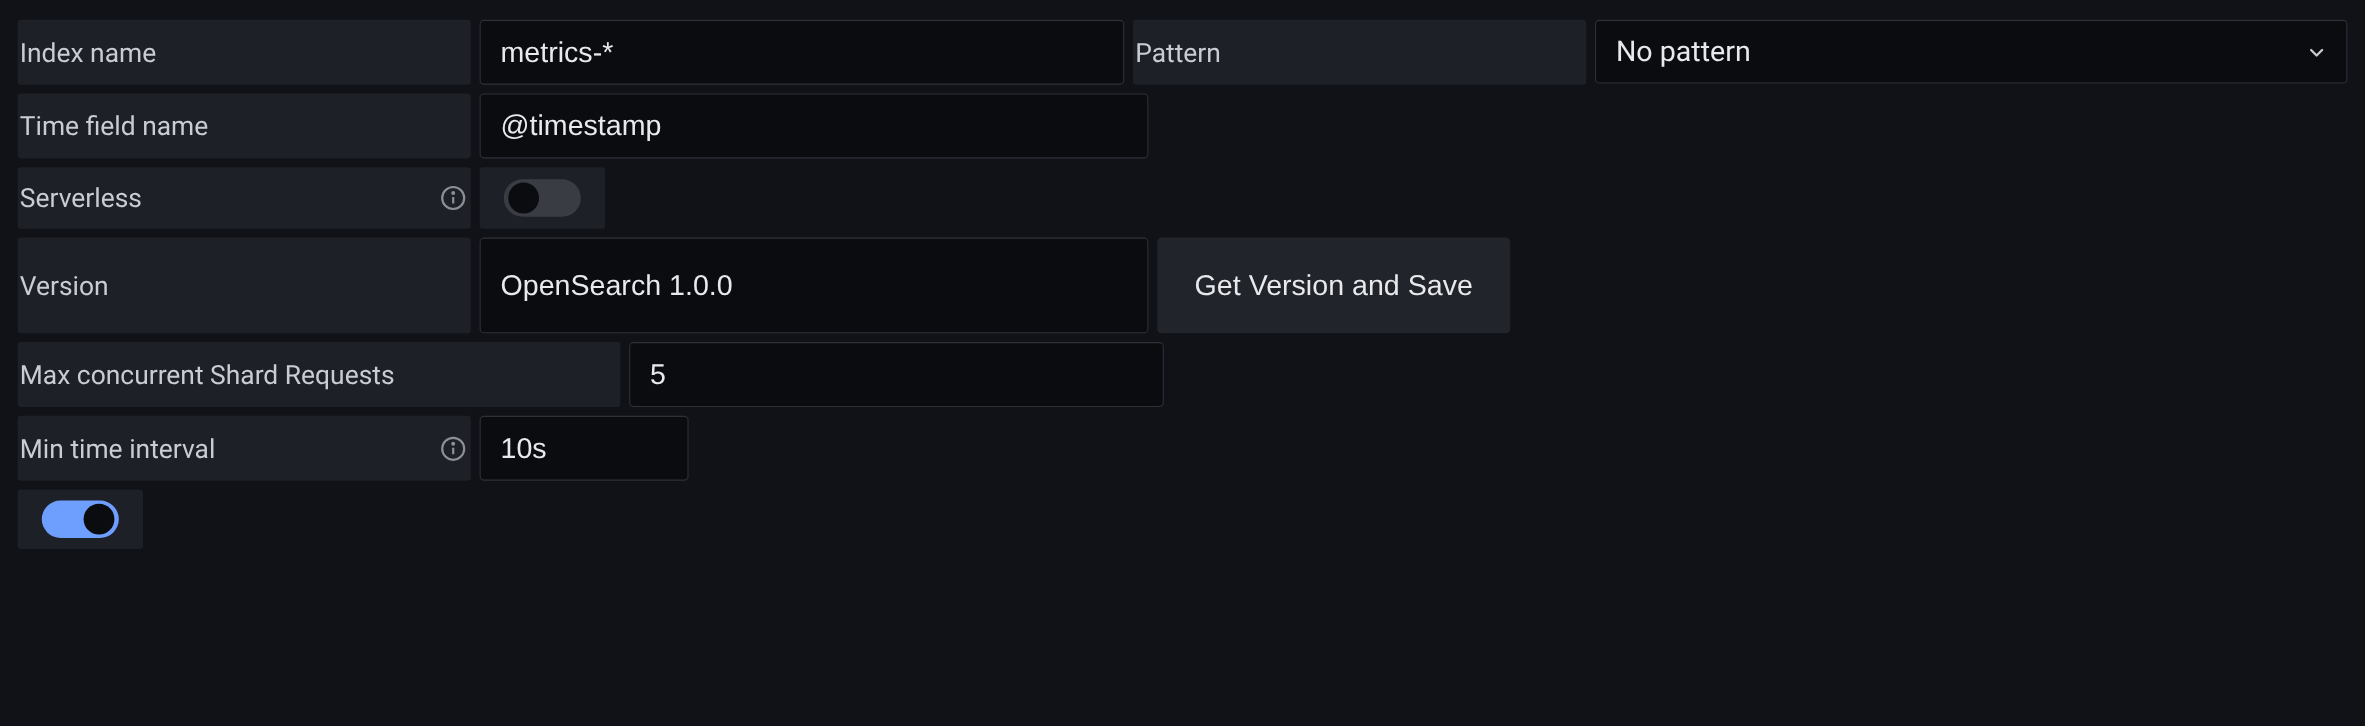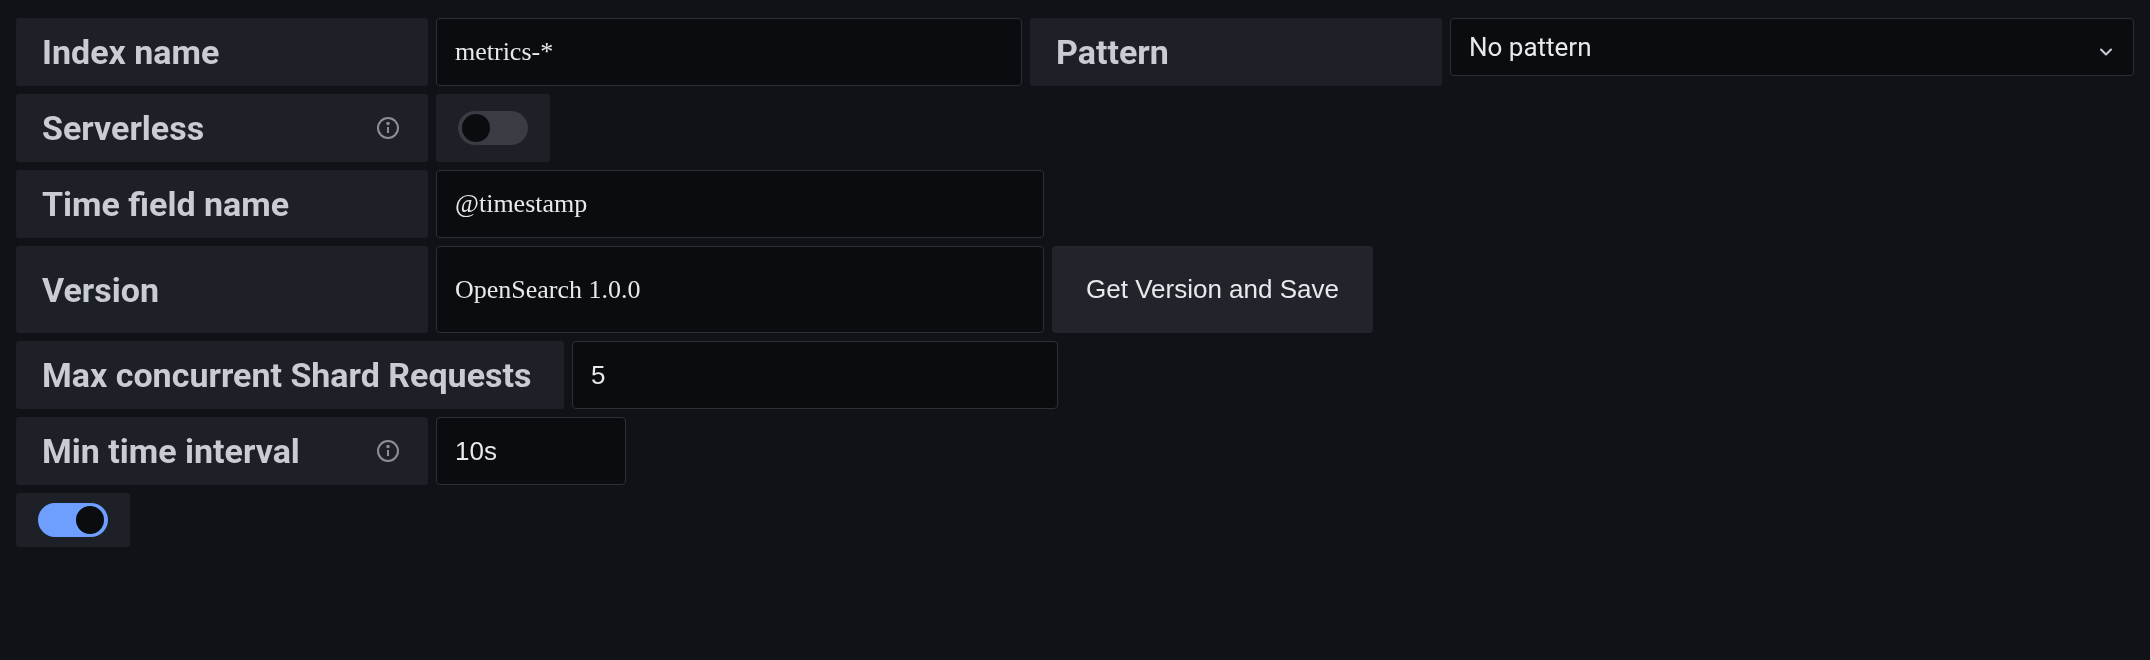--- a/index.html
+++ b/index.html
@@ -33,45 +33,44 @@
     flex-direction: column;
     gap: 8px;
   }
   .row {
     display: flex;
     gap: 8px;
     align-items: stretch;
   }
   .label-cell {
     background: var(--panel);
-    padding: 14px 26px;
+    padding: 14px 2px;
     display: flex;
     align-items: center;
     justify-content: space-between;
     color: var(--text);
-    font-size: 34px;
+    font-size: 24px;
     border-radius: 3px;
     flex: 0 0 auto;
-    font-weight: bold;
   }
   .w-label-narrow { width: 412px; }
   .w-label-wide   { width: 548px; }
   input[type="text"].text-input,
   .select-input {
     background: var(--input-bg);
     border: 1px solid var(--input-border);
     border-radius: 4px;
     color: var(--text-bright);
     font-size: 26px;
     padding: 13px 18px;
     outline: none;
   }
   .text-input::placeholder { color: var(--text-muted); }
   .text-input.muted { color: var(--text-muted); }
-  .w-input-mid  { width: 608px; font-family: Liberation Serif, serif; }
+  .w-input-mid  { width: 608px; }
   .w-input-sm   { width: 486px; }
   .w-input-xs   { width: 190px; }
   .select-wrap {
     position: relative;
     flex: 0 0 auto;
   }
   .select-input {
     width: 684px;
     display: flex;
     align-items: center;
@@ -154,45 +153,45 @@
       <span class="chevron">
         <svg width="20" height="20" viewBox="0 0 24 24" fill="none" stroke="#c9ccd3" stroke-width="2.5" stroke-linecap="round" stroke-linejoin="round">
             <polyline points="6 9 12 15 18 9"></polyline>
           </svg>
       </span>
     </div>
   </div>
 
   <div class="row">
     <div class="label-cell w-label-narrow">
+      <span>Time field name</span>
+    </div>
+    <input type="text" class="text-input w-input-mid" value="@timestamp" style="">
+  </div>
+
+  <div class="row">
+    <div class="label-cell w-label-narrow">
       <span>Serverless</span>
       <span class="info-icon">
         <svg width="24" height="24" viewBox="0 0 24 24" fill="none" stroke="#8d8f96" stroke-width="2">
             <circle cx="12" cy="12" r="10"></circle>
             <line x1="12" y1="11" x2="12" y2="17"></line>
             <circle cx="12" cy="7.5" r="0.8" fill="#8d8f96"></circle>
           </svg>
       </span>
     </div>
     <div class="toggle-cell">
       <div class="toggle off">
         <div class="knob"></div>
       </div>
     </div>
   </div>
 
   <div class="row">
     <div class="label-cell w-label-narrow">
-      <span>Time field name</span>
-    </div>
-    <input type="text" class="text-input w-input-mid" value="@timestamp" style="">
-  </div>
-
-  <div class="row">
-    <div class="label-cell w-label-narrow">
       <span>Version</span>
     </div>
     <input type="text" class="text-input w-input-mid" value="OpenSearch 1.0.0" style="">
     <button class="button">Get Version and Save</button>
   </div>
 
   <div class="row">
     <div class="label-cell w-label-wide">
       <span>Max concurrent Shard Requests</span>
     </div>

